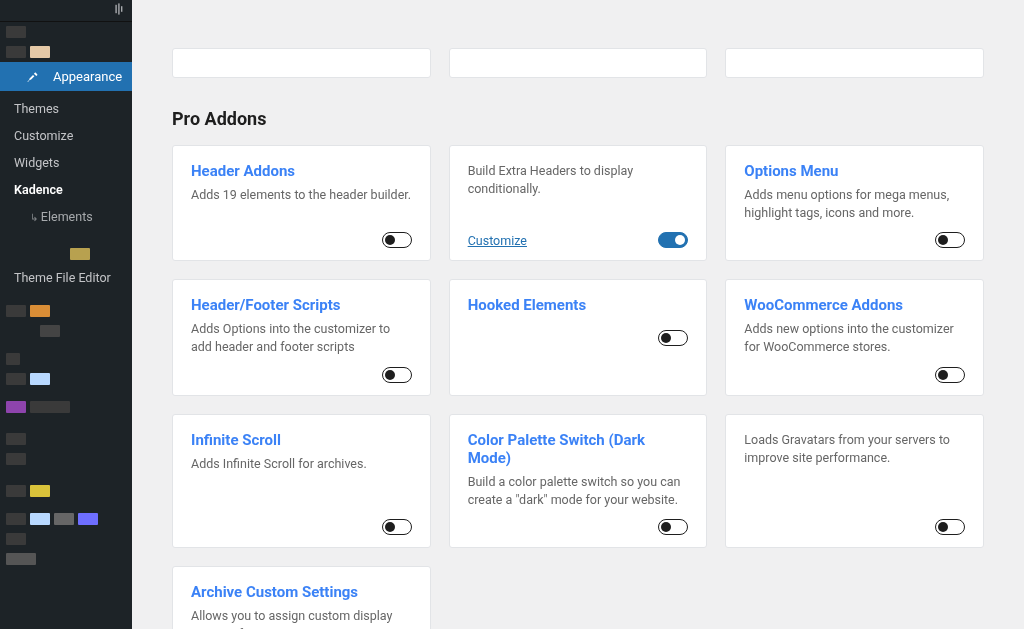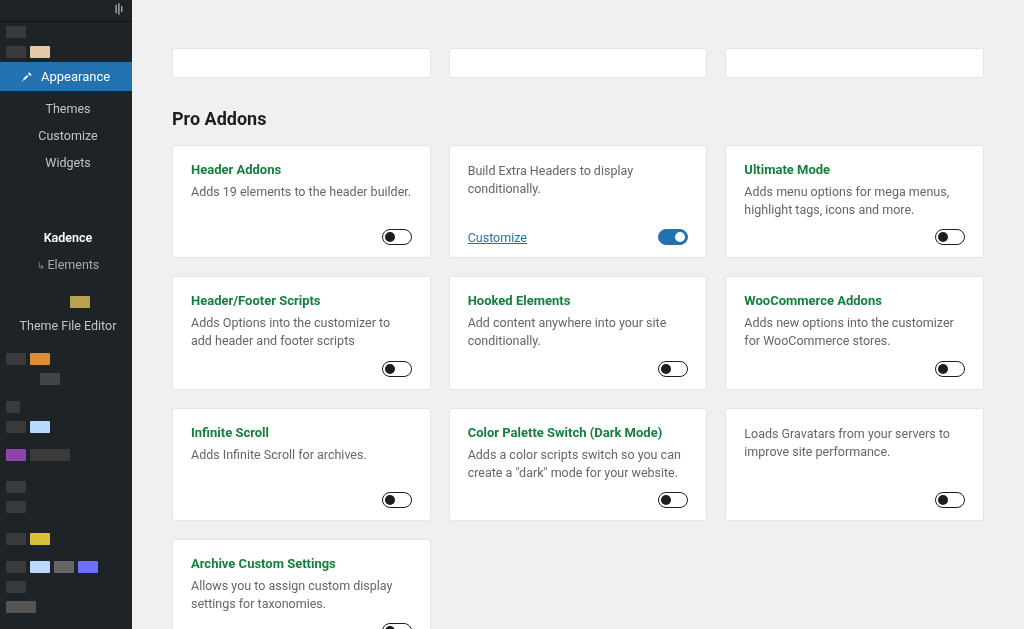--- a/index.html
+++ b/index.html
@@ -33,24 +33,24 @@
   .block.orange { background: #d98d36; }
   .block.purple { background: #8e44ad; }
   .block.blue { background: #6e6eff; }
   .block.cyan { background: #b9d9ff; }
   .block.yellow { background: #d9c23a; }
   .block.dkg { background: #444; }
 
   .menu-item {
     display: flex;
     align-items: center;
-    padding: 7px 20px;
+    padding: 7px 26px;
     color: #f0f0f1;
     cursor: pointer;
-    gap: 7px;
+    gap: 13px;
     position: relative;
   }
   .menu-item.active {
     background: #2271b1;
     color: #fff;
     font-weight: 400;
   }
   .menu-item.active::after {
     content: "";
     position: absolute;
@@ -62,24 +62,23 @@
   }
   .submenu {
     background: #1d2327;
     padding: 4px 0;
   }
   .submenu-item {
     padding: 6px 10px 6px 14px;
     color: #c3c4c7;
     font-size: 12.5px;
     cursor: pointer;
-    text-align: center;
-  }
-  .submenu-item.current { color: #fff; font-weight: 600; margin-top: 48px; }
-  .submenu-item.sub-indent { padding-left: 14px; color: #a7aaad; }
+  }
+  .submenu-item.current { color: #fff; font-weight: 600; }
+  .submenu-item.sub-indent { padding-left: 30px; color: #a7aaad; }
   .submenu-item.sub-indent::before { content: "↳ "; opacity: .7; font-size: 10px; }
 
   .brush-icon {
     width: 14px; height: 14px; display: inline-block;
   }
 
   
   .main {
     flex: 1;
     background: #f0f0f1;
@@ -116,23 +115,23 @@
   .card {
     background: #fff;
     border: 1px solid #e2e4e7;
     border-radius: 3px;
     padding: 16px 18px 12px;
     display: flex;
     flex-direction: column;
     min-height: 94px;
   }
   .card-title {
-    font-size: 13px;
+    font-size: 15px;
     font-weight: 700;
-    color: #15803d;
+    color: #3b82f6;
     margin-bottom: 6px;
   }
   .card-desc {
     font-size: 12.5px;
     color: #666;
     line-height: 1.45;
     flex: 1;
   }
   .card-footer {
     display: flex;
@@ -286,42 +285,41 @@
           <div class="card-desc">Build Extra Headers to display conditionally.</div>
           <div class="card-footer">
             <span class="card-link">Customize</span>
             <span class="spacer"></span>
             <div class="toggle on">
               <div class="knob"></div>
             </div>
           </div>
         </div>
         <div class="card">
-          <div class="card-title">Ultimate Mode</div>
+          <div class="card-title">Options Menu</div>
           <div class="card-desc">Adds menu options for mega menus, highlight tags, icons and more.</div>
           <div class="card-footer">
             <span class="spacer"></span>
             <div class="toggle">
               <div class="knob"></div>
             </div>
           </div>
         </div>
         <div class="card">
           <div class="card-title">Header/Footer Scripts</div>
           <div class="card-desc">Adds Options into the customizer to add header and footer scripts</div>
           <div class="card-footer">
             <span class="spacer"></span>
             <div class="toggle">
               <div class="knob"></div>
             </div>
           </div>
         </div>
         <div class="card">
           <div class="card-title">Hooked Elements</div>
-          <div class="card-desc">Add content anywhere into your site conditionally.</div>
           <div class="card-footer">
             <span class="spacer"></span>
             <div class="toggle">
               <div class="knob"></div>
             </div>
           </div>
         </div>
         <div class="card">
           <div class="card-title">WooCommerce Addons</div>
           <div class="card-desc">Adds new options into the customizer for WooCommerce stores.</div>
@@ -337,21 +335,21 @@
           <div class="card-desc">Adds Infinite Scroll for archives.</div>
           <div class="card-footer">
             <span class="spacer"></span>
             <div class="toggle">
               <div class="knob"></div>
             </div>
           </div>
         </div>
         <div class="card">
           <div class="card-title">Color Palette Switch (Dark Mode)</div>
-          <div class="card-desc">Adds a color scripts switch so you can create a "dark" mode for your website.</div>
+          <div class="card-desc">Build a color palette switch so you can create a "dark" mode for your website.</div>
           <div class="card-footer">
             <span class="spacer"></span>
             <div class="toggle">
               <div class="knob"></div>
             </div>
           </div>
         </div>
         <div class="card">
           <div class="card-desc">Loads Gravatars from your servers to improve site performance.</div>
           <div class="card-footer">

